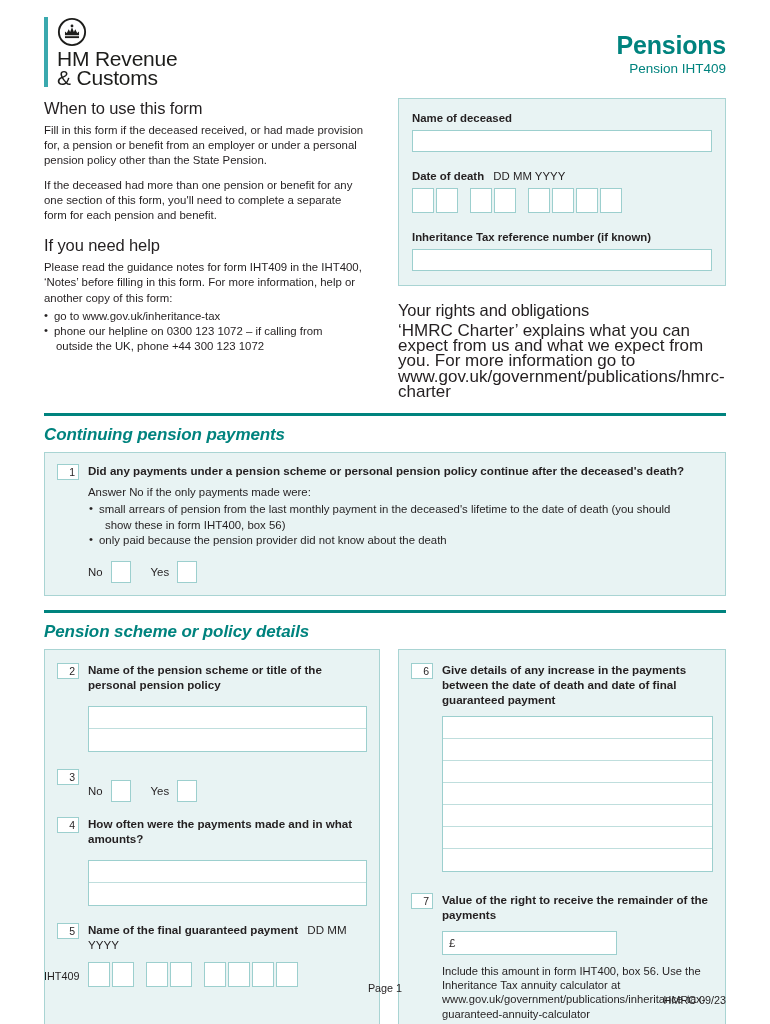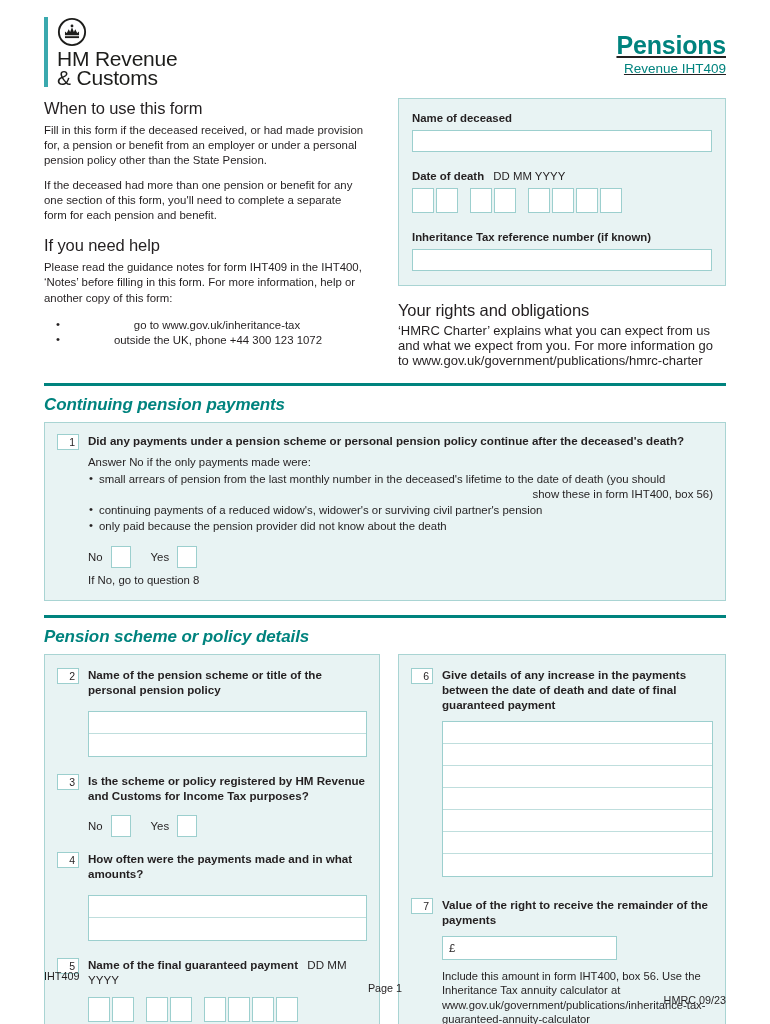--- a/index.html
+++ b/index.html
@@ -22,38 +22,38 @@
   .header { display: flex; align-items: flex-start; padding-top: 17px; height: 90px; }
   .logo-wrap { display: flex; align-items: stretch; }
   .logo-bar { width: 4px; background: #3aa9ae; margin-right: 9px; }
   .logo-text-col { display: flex; flex-direction: column; }
   .crown { width: 30px; height: 30px; display: block; margin-bottom: 3px; }
   .logo-words {
     font-family: "Liberation Sans", sans-serif;
     font-size: 21px; line-height: 18.5px; font-weight: 400;
     color: #1d1d1b; letter-spacing: -0.2px;
   }
-  .title-block { margin-left: auto; text-align: right; padding-top: 14px; text-decoration: underline; }
+  .title-block { margin-left: auto; text-align: right; padding-top: 14px; }
   .form-title {
     color: #00837e; font-size: 25px; font-weight: 700; line-height: 28px;
     letter-spacing: -0.2px;
   }
   .form-sub { color: #00837e; font-size: 13.5px; line-height: 18px; margin-top: 1px; }
 
   
   .intro { display: flex; gap: 18px; margin-top: 8px; }
   .intro-left { width: 338px; }
   .intro-right { width: 330px; }
   h2.blk {
     font-size: 16.5px; font-weight: 400; color: #231f20;
     margin: 0 0 5px 0; line-height: 20px; letter-spacing: -0.1px;
   }
   h2.blk.tight { margin-top: 12px; }
   .body-txt { font-size: 11.4px; line-height: 15.2px; margin: 0 16px 9px 0; }
-  ul.bullets { margin: 12px; padding: 0; list-style: none; text-align: center; }
+  ul.bullets { margin: 0; padding: 0; list-style: none; }
   ul.bullets li {
     font-size: 11.4px; line-height: 15.2px; position: relative;
     padding-left: 10px;
   }
   ul.bullets li::before {
     content: "\2022"; position: absolute; left: 0; top: -1px;
   }
   ul.bullets li .ind { display: block; padding-left: 2px; }
 
   
@@ -72,21 +72,21 @@
   .date-group { display: flex; margin-right: 12px; }
   .date-group:last-child { margin-right: 0; }
   .date-cell {
     width: 22px; height: 25px; background: #ffffff;
     border: 1px solid #9ccfce; margin-right: 2px;
   }
   .date-cell:last-child { margin-right: 0; }
 
   .rights { margin-top: 14px; }
   .rights h2 { margin-bottom: 3px; }
-  .rights p { font-size: 13px; line-height: 15.2px; margin: 0; }
+  .rights p { font-size: 17px; line-height: 15.2px; margin: 0; }
 
   
   .section { margin-top: 14px; }
   .rule { height: 3px; background: #00837e; }
   .section-title {
     color: #00837e; font-size: 17px; font-weight: 700;
     margin: 8px 0 7px 0; line-height: 21px; letter-spacing: -0.1px; font-style: italic;
   }
 
   .qpanel { padding: 10px 12px 12px 12px; }
@@ -98,21 +98,21 @@
     margin-right: 9px; margin-top: 1px;
   }
   .qbody { flex: 1 1 auto; }
   .qtitle { font-size: 11.6px; font-weight: 700; line-height: 15px; }
   .qsub { font-size: 11.4px; line-height: 15.2px; margin-top: 7px; }
   ul.qbullets { margin: 2px 0 0 0; padding: 0; list-style: none; }
   ul.qbullets li {
     font-size: 11.4px; line-height: 15.6px; position: relative; padding-left: 11px;
   }
   ul.qbullets li::before { content: "\2022"; position: absolute; left: 1px; top: -1px; }
-  ul.qbullets li .cont { display: block; padding-left: 6px; text-align: right; }
+  ul.qbullets li .cont { display: block; padding-left: 6px; }
 
   .yesno { display: flex; align-items: center; margin-top: 12px; }
   .yesno .lab { font-size: 11.4px; line-height: 14px; }
   .tickbox {
     width: 20px; height: 22px; background: #ffffff; border: 1px solid #9ccfce;
     margin: 0 20px 0 8px;
   }
   .tickbox.last { margin-right: 0; }
   .after-note { font-size: 11.4px; line-height: 15px; margin-top: 5px; }
 
@@ -160,36 +160,37 @@
           <path d="M17 39 L17 31 L21 34 L25 26 L28 32 L32 22 L36 32 L39 26 L43 34 L47 31 L47 39 Z" fill="#1d1d1b"></path>
           <rect x="17" y="41" width="30" height="4" fill="#1d1d1b"></rect>
           <circle cx="32" cy="19" r="3" fill="#1d1d1b"></circle>
         </svg>
         <div class="logo-words">HM Revenue</div>
         <div class="logo-words">&amp; Customs</div>
       </div>
     </div>
     <div class="title-block">
       <div class="form-title">Pensions</div>
-      <div class="form-sub">Revenue IHT409</div>
+      <div class="form-sub">Pension IHT409</div>
     </div>
   </div>
 
   <div class="intro">
     <div class="intro-left">
       <h2 class="blk">When to use this form</h2>
       <p class="body-txt">Fill in this form if the deceased received, or had made provision for, a pension or benefit from an employer or under a personal pension policy other than the State Pension.</p>
       <p class="body-txt">If the deceased had more than one pension or benefit for any one section of this form, you'll need to complete a separate form for each pension and benefit.</p>
       <h2 class="blk tight">If you need help</h2>
       <p class="body-txt" style="margin-bottom:3px;">Please read the guidance notes for form IHT409 in the IHT400, ‘Notes’ before filling in this form. For more information, help or another copy of this form:</p>
       <ul class="bullets">
         <li>
           <span>go to www.gov.uk/inheritance-tax</span>
         </li>
         <li>
+          <span>phone our helpline on 0300 123 1072 – if calling from</span>
           <span class="ind">outside the UK, phone +44 300 123 1072</span>
         </li>
       </ul>
     </div>
 
     <div class="intro-right">
       <div class="panel deceased-panel">
         <div class="fld-label">Name of deceased</div>
         <input class="text-input" type="text" value="" style="">
         <div class="gap"></div>
@@ -230,37 +231,33 @@
     <div class="section-title">Continuing pension payments</div>
 
     <div class="panel qpanel">
       <div class="q">
         <div class="qnum">1</div>
         <div class="qbody">
           <div class="qtitle">Did any payments under a pension scheme or personal pension policy continue after the deceased's death?</div>
           <div class="qsub">Answer No if the only payments made were:</div>
           <ul class="qbullets">
             <li>
-              <span>small arrears of pension from the last monthly number in the deceased's lifetime to the date of death (you should</span>
+              <span>small arrears of pension from the last monthly payment in the deceased's lifetime to the date of death (you should</span>
               <span class="cont">show these in form IHT400, box 56)</span>
-            </li>
-            <li>
-              <span>continuing payments of a reduced widow's, widower's or surviving civil partner's pension</span>
             </li>
             <li>
               <span>only paid because the pension provider did not know about the death</span>
             </li>
           </ul>
           <div class="yesno">
             <span class="lab">No</span>
             <div class="tickbox"></div>
             <span class="lab">Yes</span>
             <div class="tickbox last"></div>
           </div>
-          <div class="after-note">If No, go to question 8</div>
         </div>
       </div>
     </div>
   </div>
 
   <div class="section">
     <div class="rule"></div>
     <div class="section-title">Pension scheme or policy details</div>
 
     <div class="two-col">
@@ -275,21 +272,20 @@
             </div>
           </div>
           <div class="lined-box indent">
             <div class="line"></div>
             <div class="line"></div>
           </div>
 
           <div class="q q-block" style="margin-top:16px;">
             <div class="qnum">3</div>
             <div class="qbody">
-              <div class="qtitle">Is the scheme or policy registered by HM Revenue and Customs for Income Tax purposes?</div>
               <div class="yesno">
                 <span class="lab">No</span>
                 <div class="tickbox"></div>
                 <span class="lab">Yes</span>
                 <div class="tickbox last"></div>
               </div>
             </div>
           </div>
 
           <div class="q q-block" style="margin-top:14px;">

